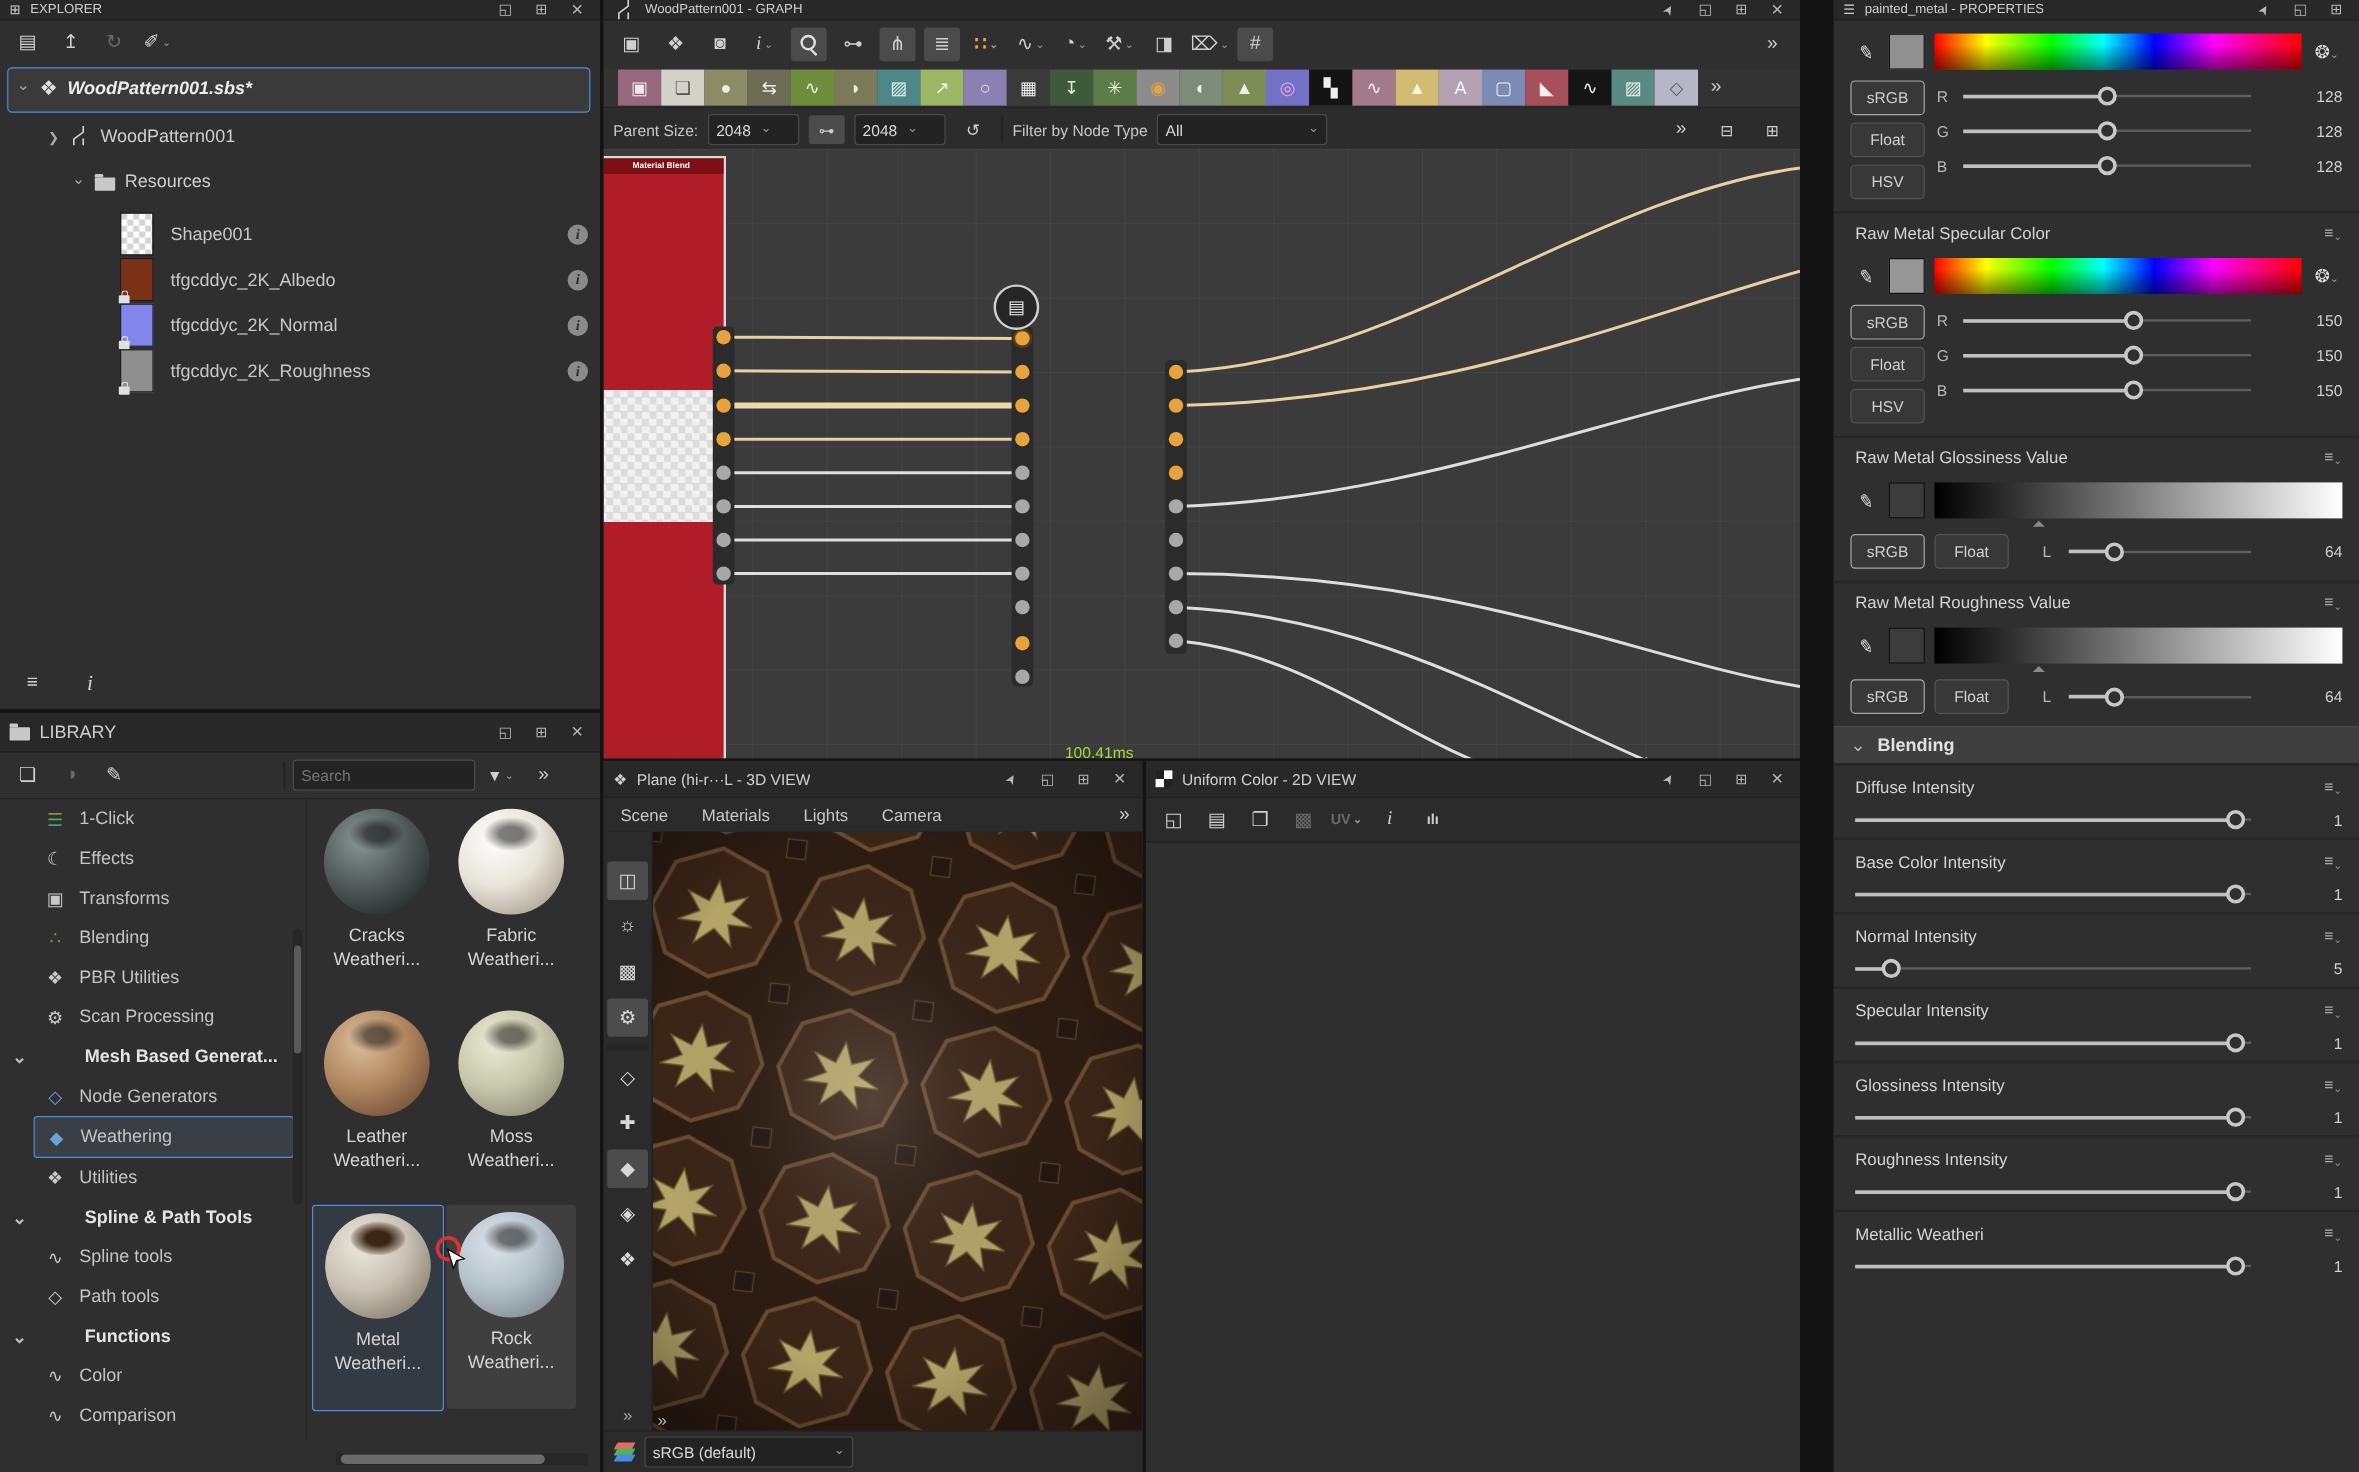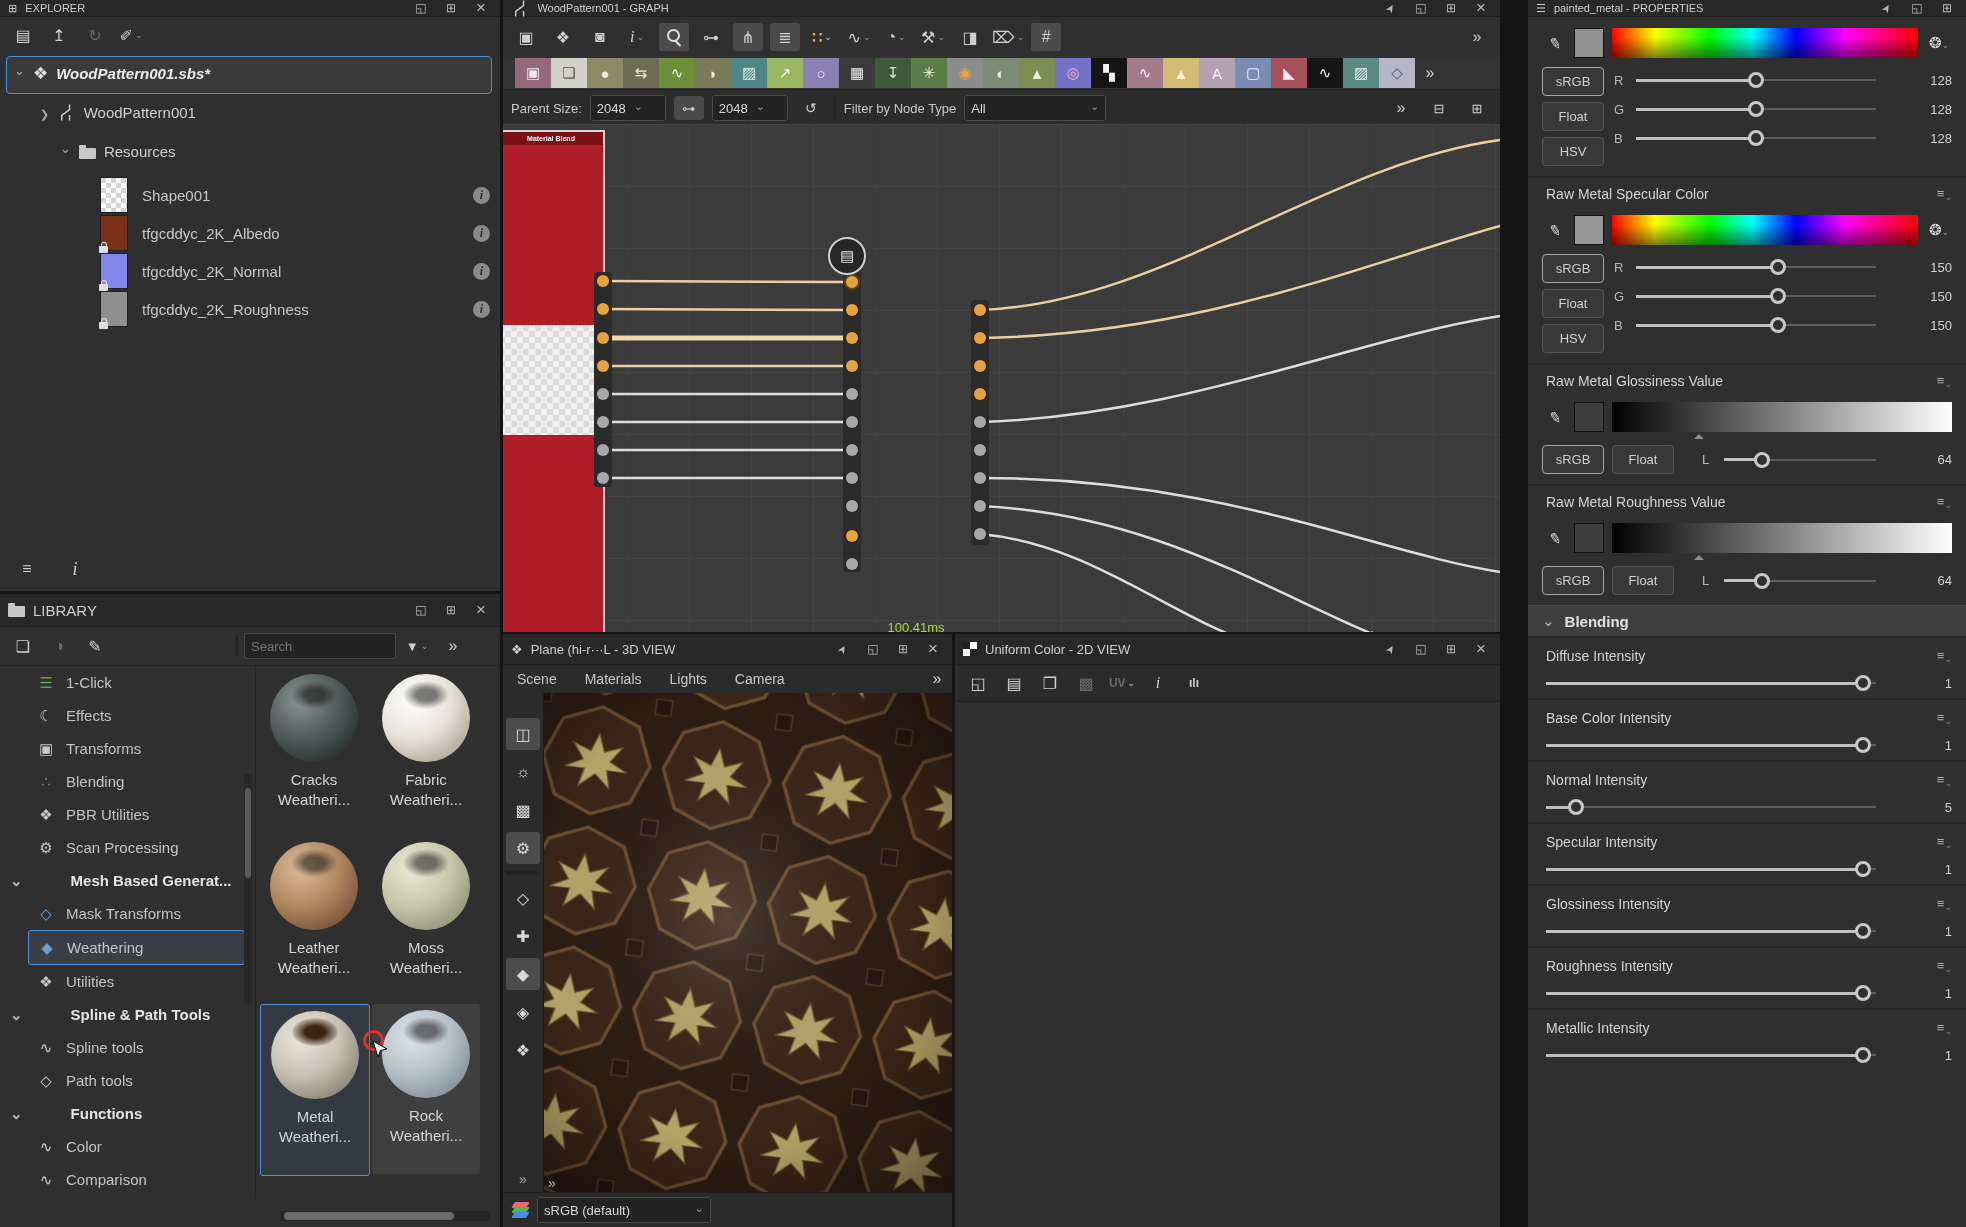--- a/index.html
+++ b/index.html
@@ -273,21 +273,21 @@
         <span>Scan Processing</span>
       </div>
 
       <div class="cat-row section">
         <span class="cicon"></span>
         <span>Mesh Based Generat...</span>
       </div>
 
       <div class="cat-row">
         <span class="cicon blue">◇</span>
-        <span>Mask Transforms</span>
+        <span>Node Generators</span>
       </div>
 
       <div class="cat-row selected">
         <span class="cicon blue">◆</span>
         <span>Weathering</span>
       </div>
 
       <div class="cat-row">
         <span class="cicon">❖</span>
         <span>Utilities</span>
@@ -963,21 +963,21 @@
           <span class="track"></span>
           <span class="fill"></span>
           <span class="thumb"></span>
         </span>
         <span class="ch-val">1</span>
       </div>
     </div>
 
     <div class="bs-block">
       <div class="bs-row1">
-        <span>Metallic Intensity</span>
+        <span>Metallic Weatheri</span>
         <span class="preset-ic">≡</span>
       </div>
       <div class="bs-row2">
         <span class="slider" style="flex: 1 1 0%; --pct: 96;">
           <span class="track"></span>
           <span class="fill"></span>
           <span class="thumb"></span>
         </span>
         <span class="ch-val">1</span>
       </div>

